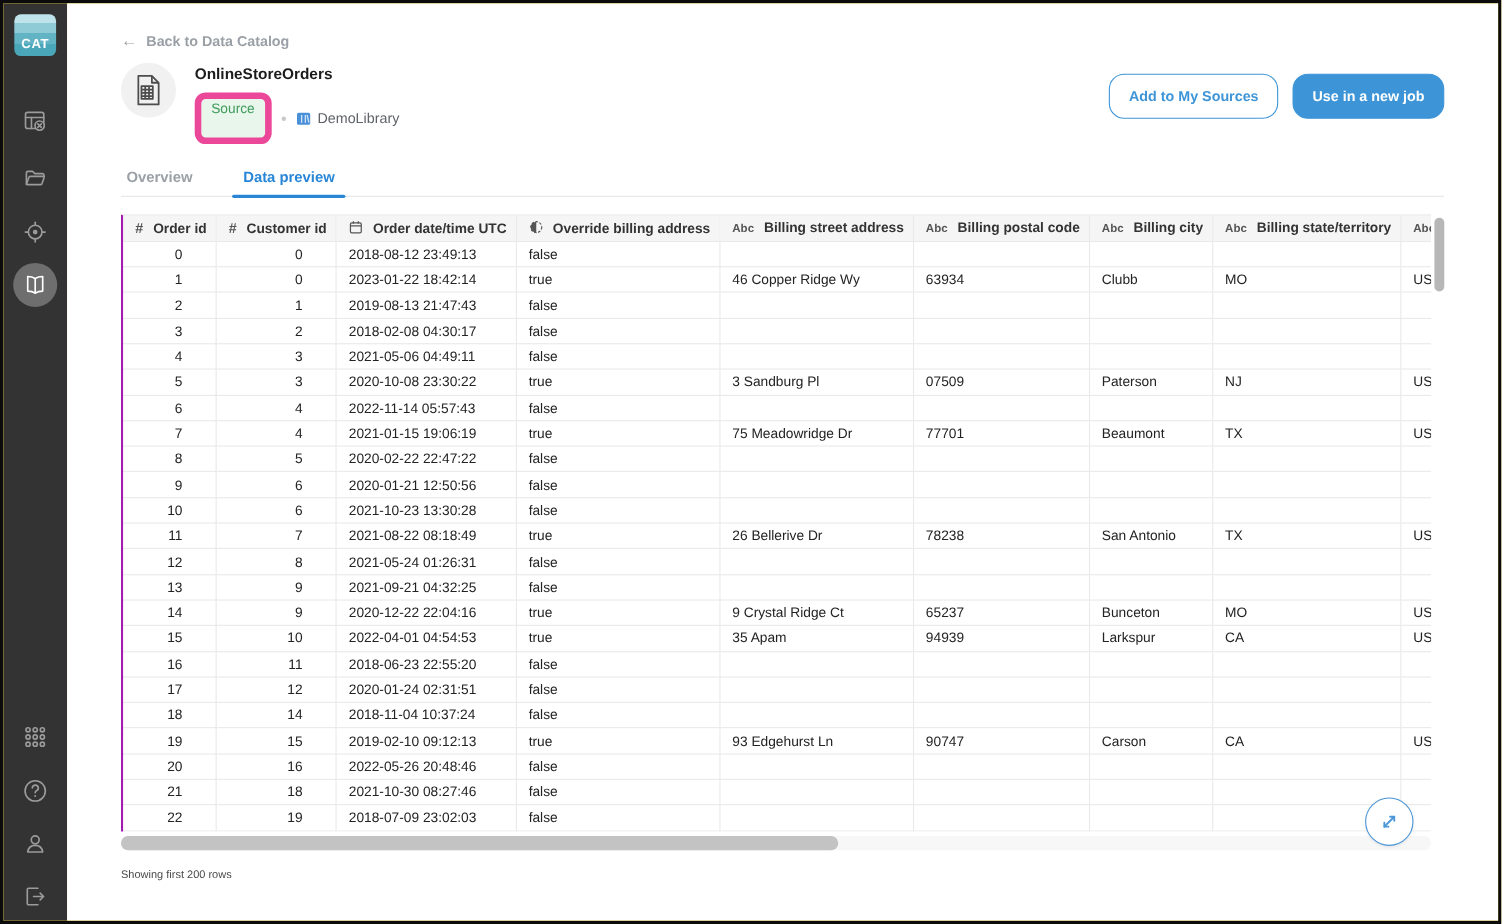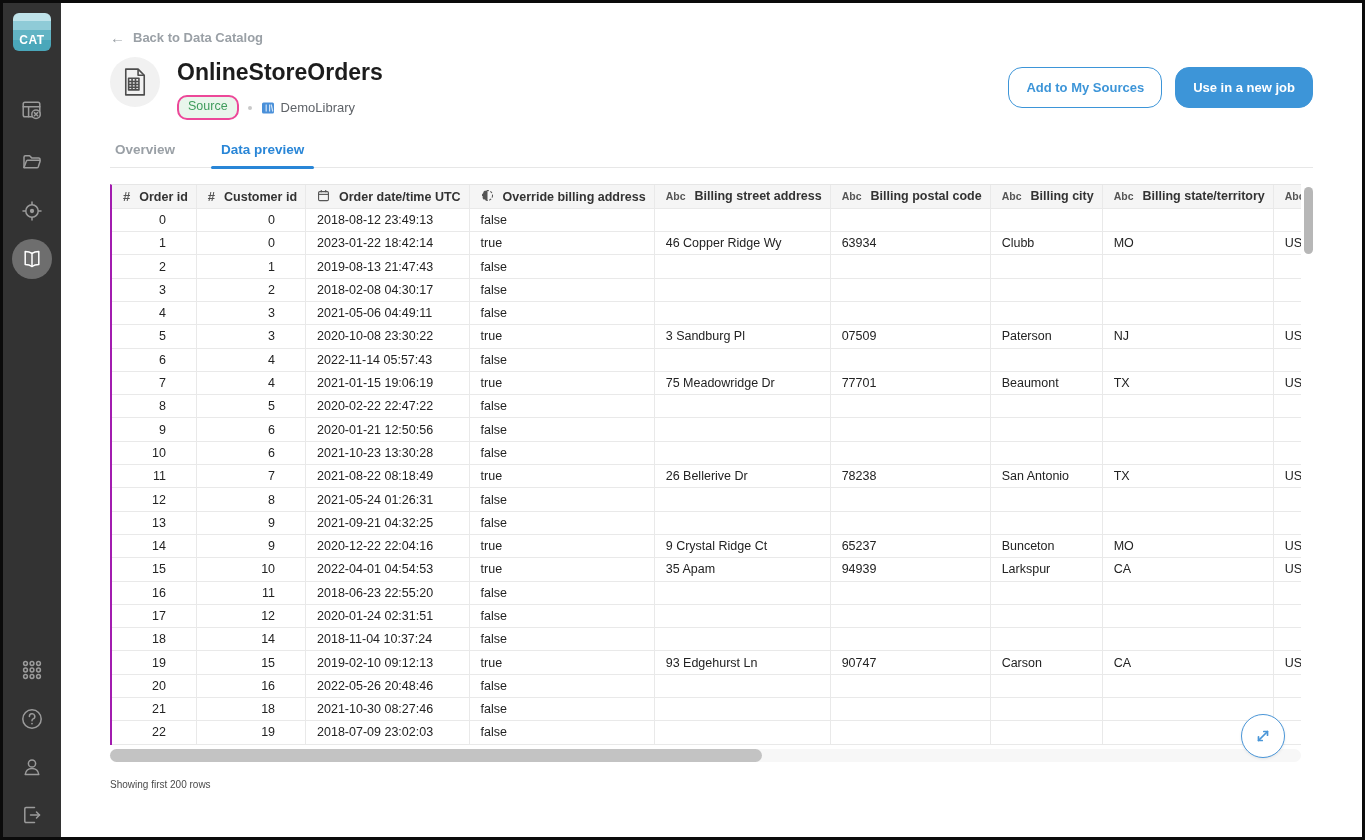--- a/index.html
+++ b/index.html
@@ -18,23 +18,23 @@
   .active-circle svg { stroke:#ffffff; }
 
   
   .main { position:absolute; left:58px; top:0; right:0; bottom:0; background:#fff; padding:0 49px; }
   .back { margin-top:26px; display:flex; align-items:center; gap:8px; color:#9aa0a6; font-weight:bold; font-size:13px; cursor:pointer; width:max-content; }
   .back .arrow { font-size:15px; }
 
   .head-row { margin-top:11px; display:flex; align-items:flex-start; }
   .avatar { width:50px; height:50px; border-radius:50%; background:#f1f1f1; display:flex; align-items:center; justify-content:center; flex:0 0 auto; }
   .head-text { margin-left:17px; padding-top:2px; }
-  .title { font-size:23px; font-weight:bold; color:#1c1c1c; }
+  .title { font-size:14px; font-weight:bold; color:#1c1c1c; }
   .meta { margin-top:9px; display:flex; align-items:center; gap:9px; }
-  .badge { font-size:12.5px; color:#3f9c5c; background:#e9f6ec; border:2px solid #ec4899; border-radius:10px; padding:2px 9px 5px; }
+  .badge { font-size:12.5px; color:#3f9c5c; background:#e9f6ec; border:6px solid #ec4899; border-radius:10px; padding:2px 9px 19px; }
   .dot-sep { width:4px; height:4px; border-radius:50%; background:#c9c9c9; }
   .lib { display:flex; align-items:center; gap:6px; font-size:13px; color:#5f6368; cursor:pointer; }
   .head-actions { margin-left:auto; display:flex; gap:13px; padding-top:10px; }
   .btn { font-family:inherit; font-size:13px; font-weight:bold; border-radius:14px; height:41px; padding:0 17px; cursor:pointer; }
   .btn.outline { background:#fff; color:#3d95d8; border:1px solid #3d95d8; }
   .btn.solid { background:#3d95d8; color:#fff; border:1px solid #3d95d8; }
 
   .tabs { margin-top:22px; display:flex; gap:36px; border-bottom:1px solid #e7e7e7; }
   .tab { position:relative; font-size:13.5px; font-weight:bold; padding:0 5px 10px; color:#9aa0a6; cursor:pointer; }
   .tab.active { color:#2986d7; }

